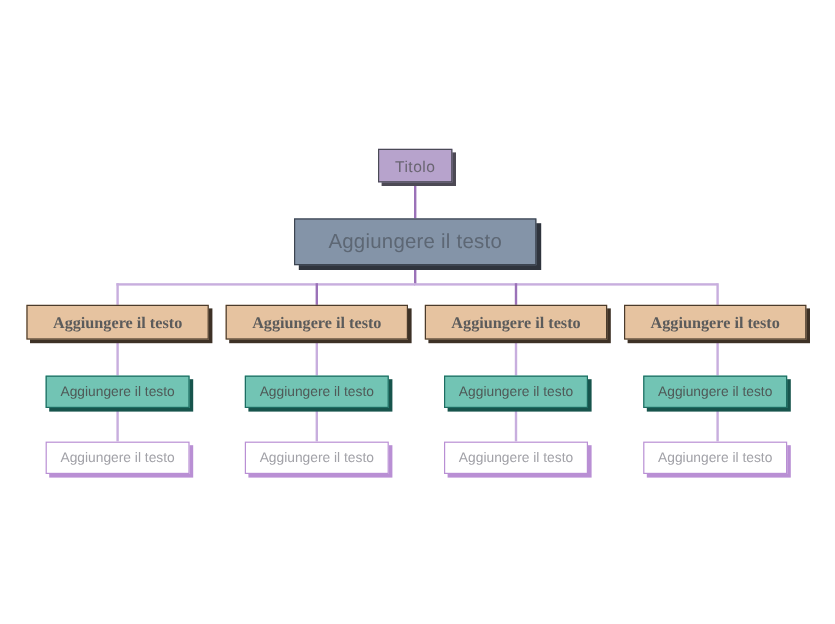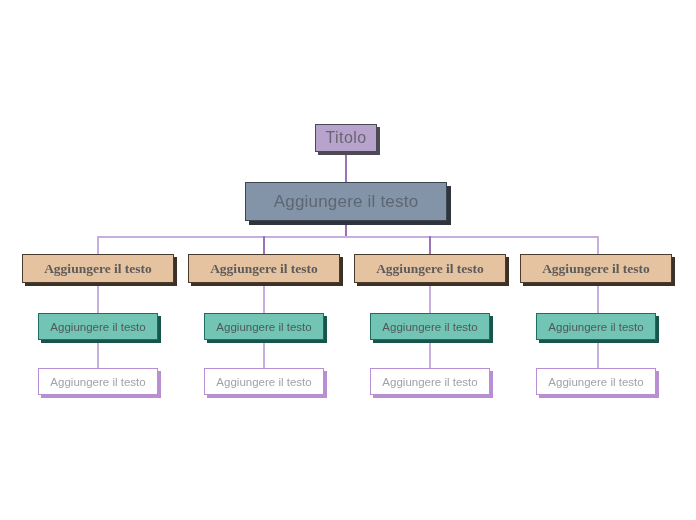--- a/index.html
+++ b/index.html
@@ -40,21 +40,21 @@
     text-align: center;
     white-space: nowrap;
     overflow: hidden;
   }
 
   
   .n-title {
     background: #b7a3cc;
     border: 1px solid #4a4a56;
     color: #6a6572;
-    font-size: 16px;
+    font-size: 13px;
     letter-spacing: .4px;
     box-shadow: 3px 3px 0 0 #4d4a55;
   }
 
   
   .n-blue {
     background: #8494a8;
     border: 1px solid #3c4450;
     color: #5d6774;
     font-size: 17px;

